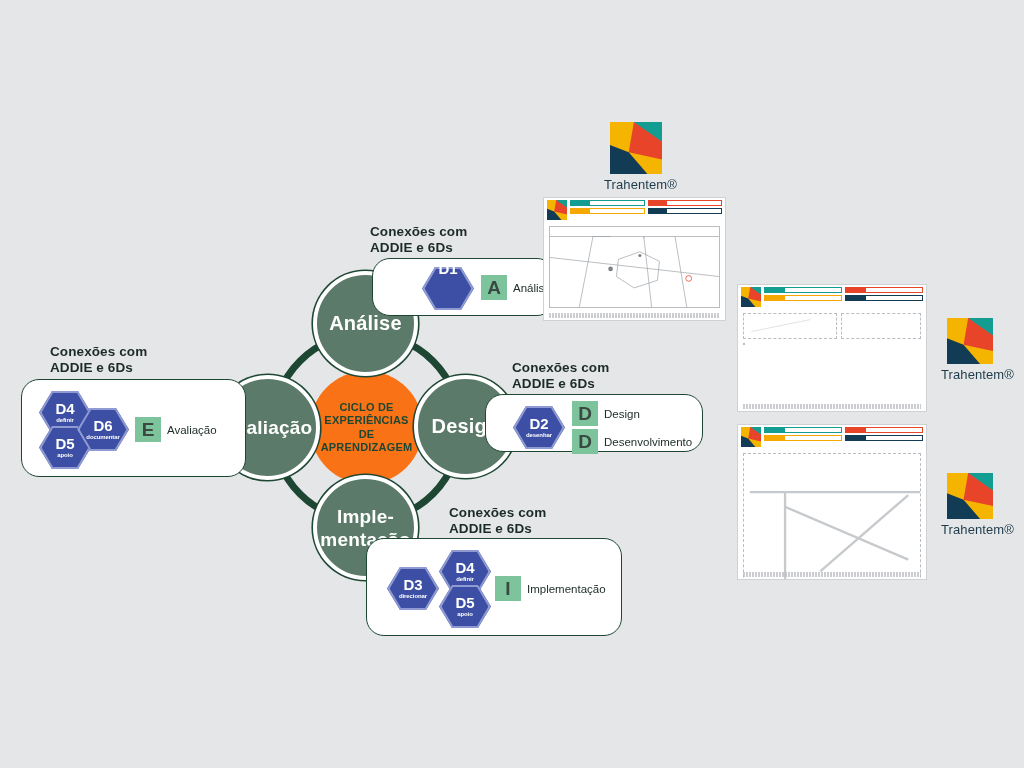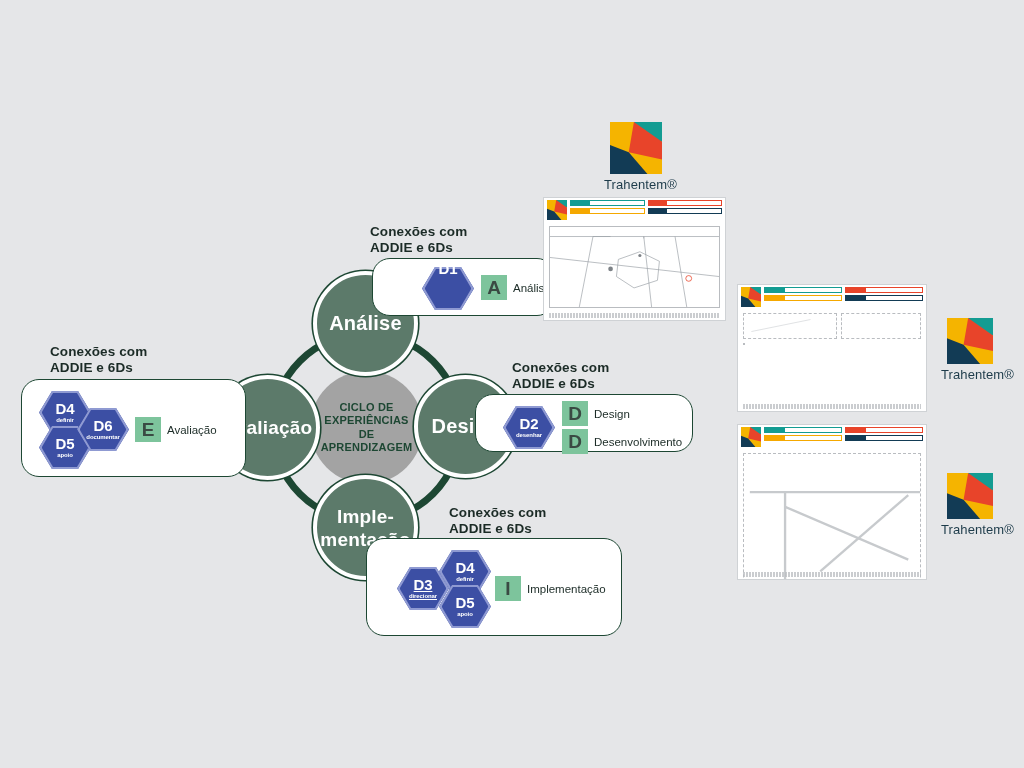--- a/index.html
+++ b/index.html
@@ -34,21 +34,21 @@
   }
 
   
   .ring{
     border-radius:50%;
     border:7px solid #1d4733;
     box-sizing:border-box;
   }
   .core{
     border-radius:50%;
-    background:#a3a3a3;
+    background:#f97316;
     box-sizing:border-box;
   }
   .core-text{
     position:absolute;
     left:0;right:0;top:50%;
     transform:translateY(-50%);
     text-align:center;
     font-size:11px;
     font-weight:bold;
     line-height:13.5px;
@@ -213,42 +213,42 @@
     </div>
     <div class="badge-row" style="left:113px;top:37px;">
       <span class="badge">E</span>
       <span class="badge-text">Avaliação</span>
     </div>
   </div>
 
   <div class="abs conn-label" style="left:512px;top:360px;width:190px;">Conexões com
 ADDIE e 6Ds</div>
 
-  <div class="abs card" style="left:475px;top:394px;width:218px;height:58px;">
+  <div class="abs card" style="left:485px;top:394px;width:218px;height:58px;">
     <div class="hex" style="left:27px;top:10px;width:52px;height:45px;">
       <span class="outer"></span>
         <span class="inner"></span>
       <span class="code">D2</span>
       <span class="sub">desenhar</span>
     </div>
     <div class="badge-row" style="left:86px;top:6px;">
       <span class="badge">D</span>
       <span class="badge-text">Design</span>
     </div>
     <div class="badge-row" style="left:86px;top:34px;">
       <span class="badge">D</span>
       <span class="badge-text">Desenvolvimento</span>
     </div>
   </div>
 
   <div class="abs conn-label" style="left:449px;top:505px;width:190px;">Conexões com
 ADDIE e 6Ds</div>
 
   <div class="abs card" style="left:366px;top:538px;width:256px;height:98px;">
-    <div class="hex" style="left:30px;top:27px;width:52px;height:45px;text-decoration:underline;">
+    <div class="hex" style="left:20px;top:27px;width:52px;height:45px;">
       <span class="outer"></span>
         <span class="inner"></span>
       <span class="code">D3</span>
       <span class="sub">direcionar</span>
     </div>
     <div class="hex" style="left:72px;top:10px;width:52px;height:45px;">
       <span class="outer"></span>
         <span class="inner"></span>
       <span class="code">D4</span>
       <span class="sub">definir</span>

